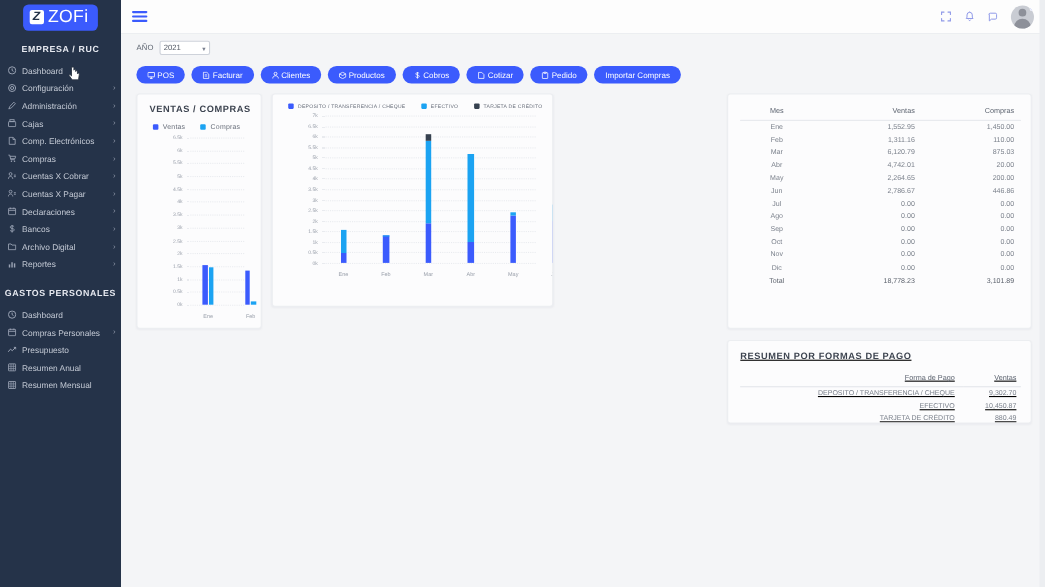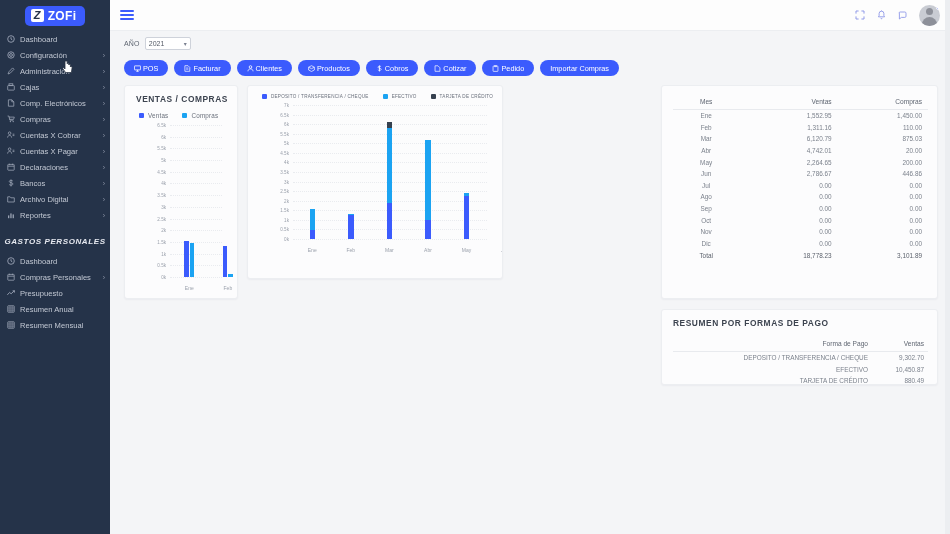--- a/index.html
+++ b/index.html
@@ -29,28 +29,28 @@
     display: flex; align-items: center; gap: 4px;
   }
   .brand-z {
     background: #fff; color: #253349;
     font-weight: bold; font-size: 11px;
     width: 13px; height: 13px; line-height: 13px; text-align: center;
     border-radius: 2px;
     font-style: italic;
   }
   .brand-name {
-    color: #fff; font-weight: bold; font-size: 12px; letter-spacing: .3px;
+    color: #fff; font-weight: normal; font-size: 16px; letter-spacing: .3px;
   }
   .side-heading {
     color: #e6e9f0; font-size: 8px; font-weight: bold;
     letter-spacing: .6px; text-align: center;
     padding: 9px 0 7px 0;
   }
-  .side-heading.second { padding-top: 14px; font-style: italic; }
+  .side-heading.second { padding-top: 14px; }
   .nav-item {
     display: flex; align-items: center;
     height: 16px; padding: 0 5px 0 6px;
     color: #c3c9d4; font-size: 7.6px;
     cursor: pointer; position: relative;
     margin-bottom: 0;
   }
   .nav-ico {
     width: 10px; height: 10px; flex: 0 0 10px;
     display: flex; align-items: center; justify-content: center;
@@ -201,20 +201,21 @@
 <div class="app">
 
   <aside class="sidebar">
     <div class="brand">
       <div class="brand-box">
         <span class="brand-z">Z</span>
         <span class="brand-name">ZOFi</span>
       </div>
     </div>
 
+    <div class="side-heading">EMPRESA / RUC</div>
     <div id="nav1">
         <div class="nav-item">
           <span class="nav-ico">
             <svg width="8" height="8" viewBox="0 0 8 8">
               <circle cx="4" cy="4" r="3.3" fill="none" stroke="currentColor" stroke-width=".9"></circle>
               <path d="M4 2.2V4l1.3.9" stroke="currentColor" stroke-width=".9" fill="none"></path>
             </svg>
           </span>
           <span class="nav-label">Dashboard</span>
         </div>
@@ -739,21 +740,21 @@
                 </tr>
                 <tr class="total">
                   <td class="first">Total</td>
                   <td class="">18,778.23</td>
                   <td class="c3">3,101.89</td>
                 </tr>
               </tbody>
           </table>
         </section>
 
-        <section class="card" style="height:76px;">
+        <section class="card" style="height:76px;text-decoration:underline;">
           <div class="card-title">RESUMEN POR FORMAS DE PAGO</div>
           <table class="tbl pagos">
             <thead>
                 <tr id="pg-head">
                   <th class="first">Forma de Pago</th>
                   <th class="">Ventas</th>
                 </tr>
               </thead>
             <tbody id="pg-body">
                 <tr>

